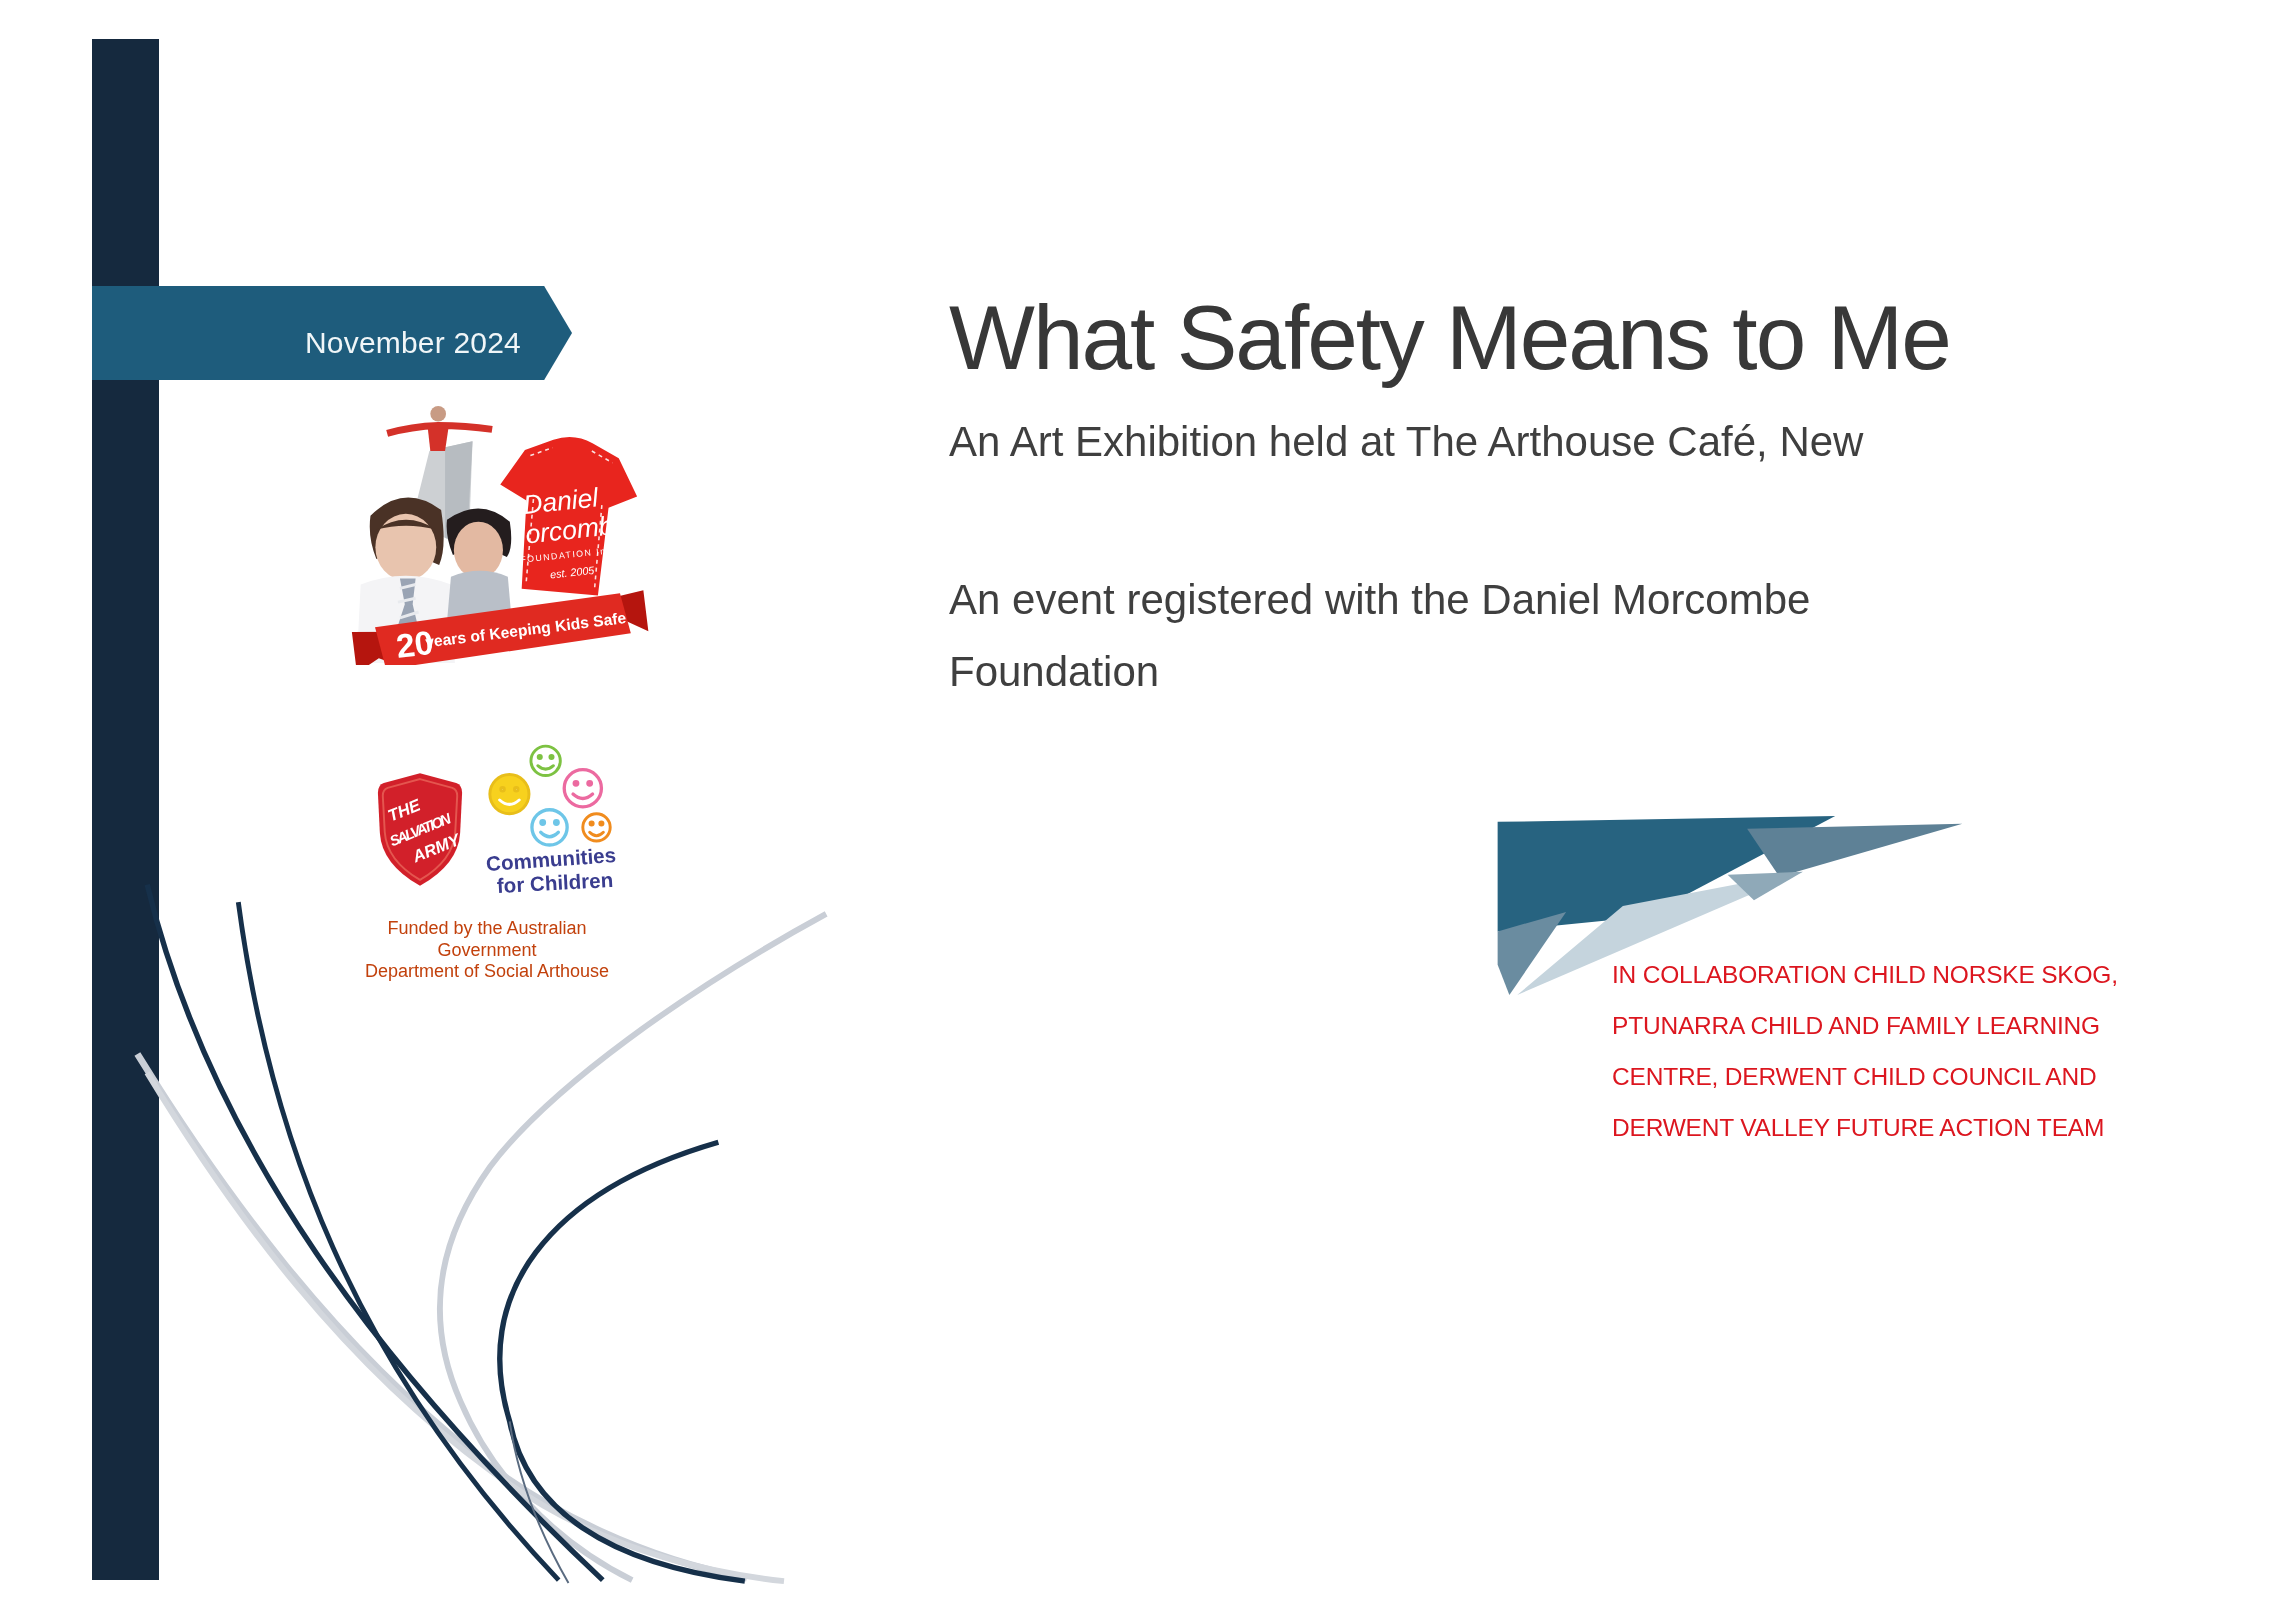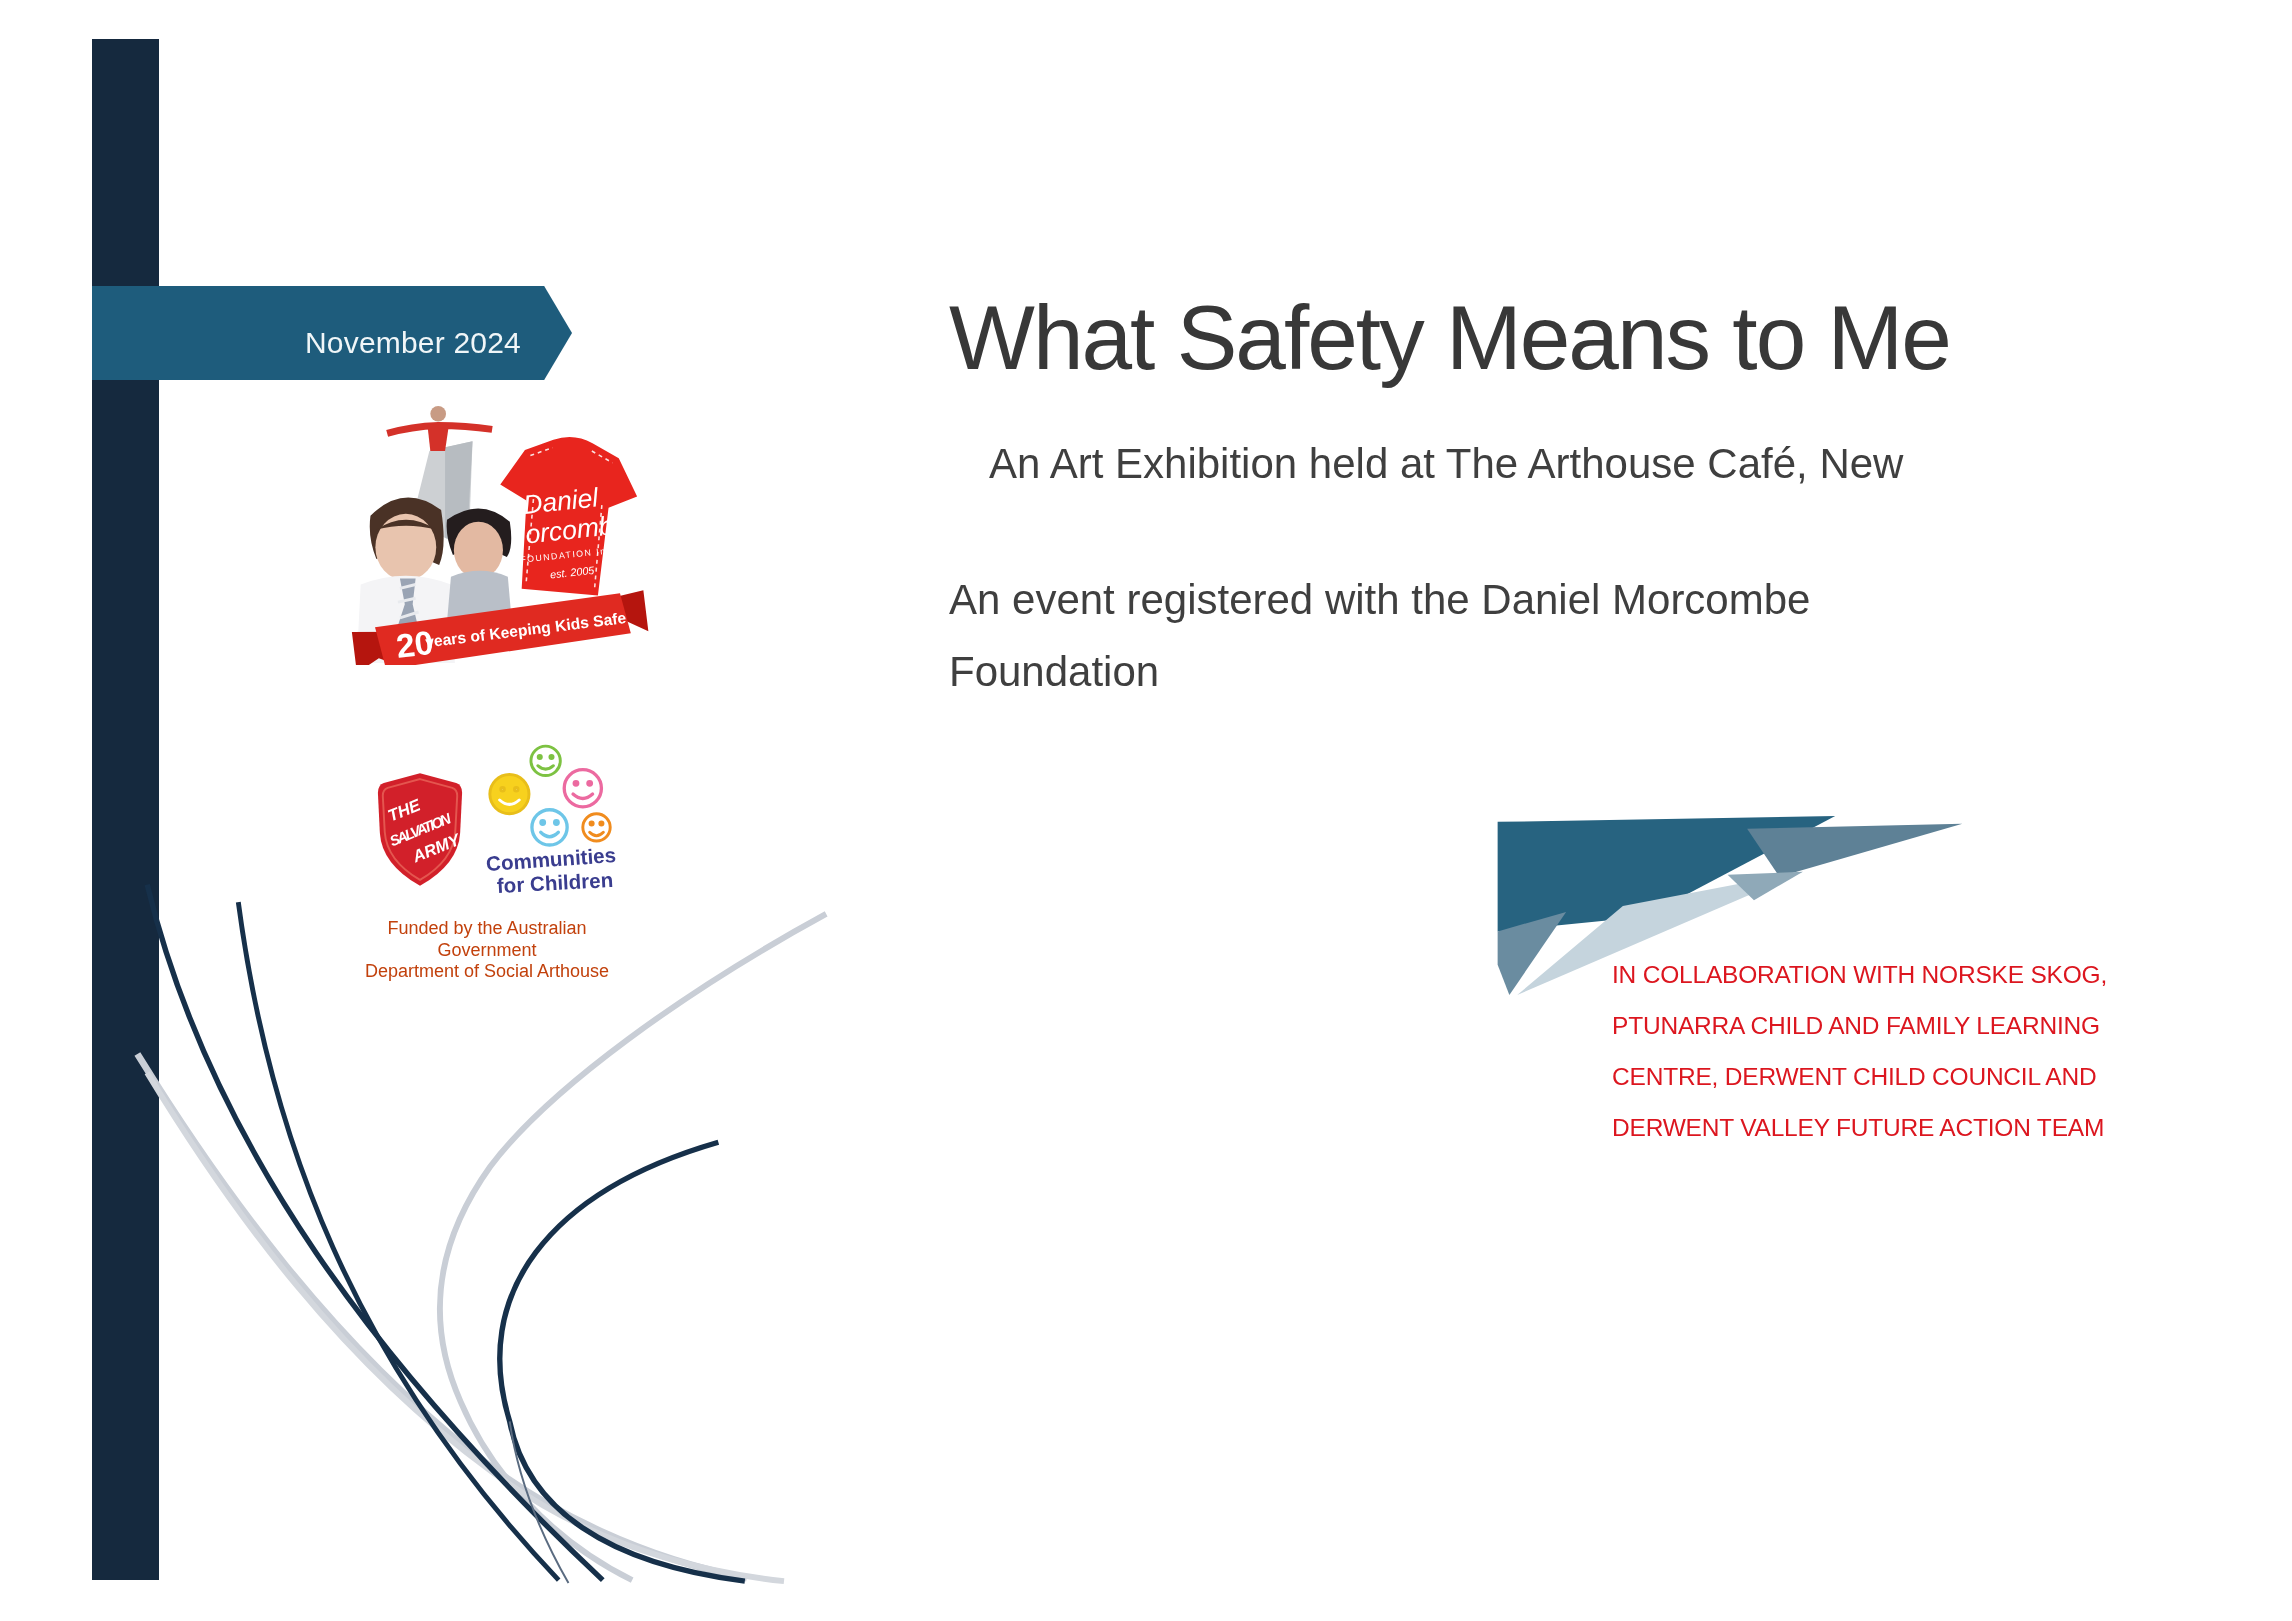--- a/index.html
+++ b/index.html
@@ -15,21 +15,21 @@
     clip-path:polygon(0 0,94.2% 0,100% 50%,94.2% 100%,0 100%);
     display:flex;align-items:center;justify-content:flex-end;}
   #date-banner .date-text{color:#F0F6F8;font-size:30px;letter-spacing:0.2px;
     padding-right:51px;margin-top:20px;}
 
   
   #page-title{left:949px;top:292px;width:1176px;font-size:91px;line-height:1;
     color:#383838;letter-spacing:-2px;font-weight:400;}
   .subtitle{left:949px;width:1176px;font-size:42px;line-height:72px;color:#3F3F3F;
     font-weight:400;}
-  #subtitle-1{top:428px;margin-left:40px;}
+  #subtitle-1{top:406px;}
   #subtitle-2{top:564px;}
 
   
   #collab{left:1612px;top:949px;width:608px;font-size:24.5px;line-height:51px;
     color:#DC161F;letter-spacing:-0.2px;font-weight:400;}
 
   
   #funded{left:350px;top:918px;width:274px;text-align:center;font-size:18px;
     line-height:21.6px;color:#c2410c;}
 
@@ -156,21 +156,21 @@
 
 <svg class="abs" style="left:1497px;top:816px;" width="466" height="181" viewBox="0 0 475 185">
   <polygon points="0,6 345,0 150,103 0,118" fill="#276380"></polygon>
   <polygon points="255,13 475,8 288,62" fill="#5E8196"></polygon>
   <polygon points="0,118 70,98 12,183 0,152" fill="#6A8CA0"></polygon>
   <polygon points="312,57 128,92 20,183" fill="#C5D4DD"></polygon>
   <polygon points="235,60 312,57 262,86" fill="#8FA9B8"></polygon>
 </svg>
 
 <div class="abs" id="collab">
-  <div>IN COLLABORATION WITH NORSKE SKOG,</div>
+  <div>IN COLLABORATION CHILD NORSKE SKOG,</div>
   <div>PTUNARRA CHILD AND FAMILY LEARNING</div>
   <div>CENTRE, DERWENT CHILD COUNCIL AND</div>
   <div>DERWENT VALLEY FUTURE ACTION TEAM</div>
 </div>
 
 <svg class="abs" style="left:98px;top:863px;" width="745" height="725" viewBox="0 0 760 740">
   <g fill="none">
     <path d="M743,52 C600,130 460,230 400,310 C350,380 330,460 370,550 C400,620 460,690 545,732" stroke="#C9CED6" stroke-width="6"></path>
     <path d="M40,195 C130,340 240,490 380,600 C460,665 560,710 662,730" stroke="#C9CED6" stroke-width="7"></path>
     <path d="M50,214 C140,362 252,512 400,620 C480,680 580,720 700,733" stroke="#D3D7DD" stroke-width="6"></path>

